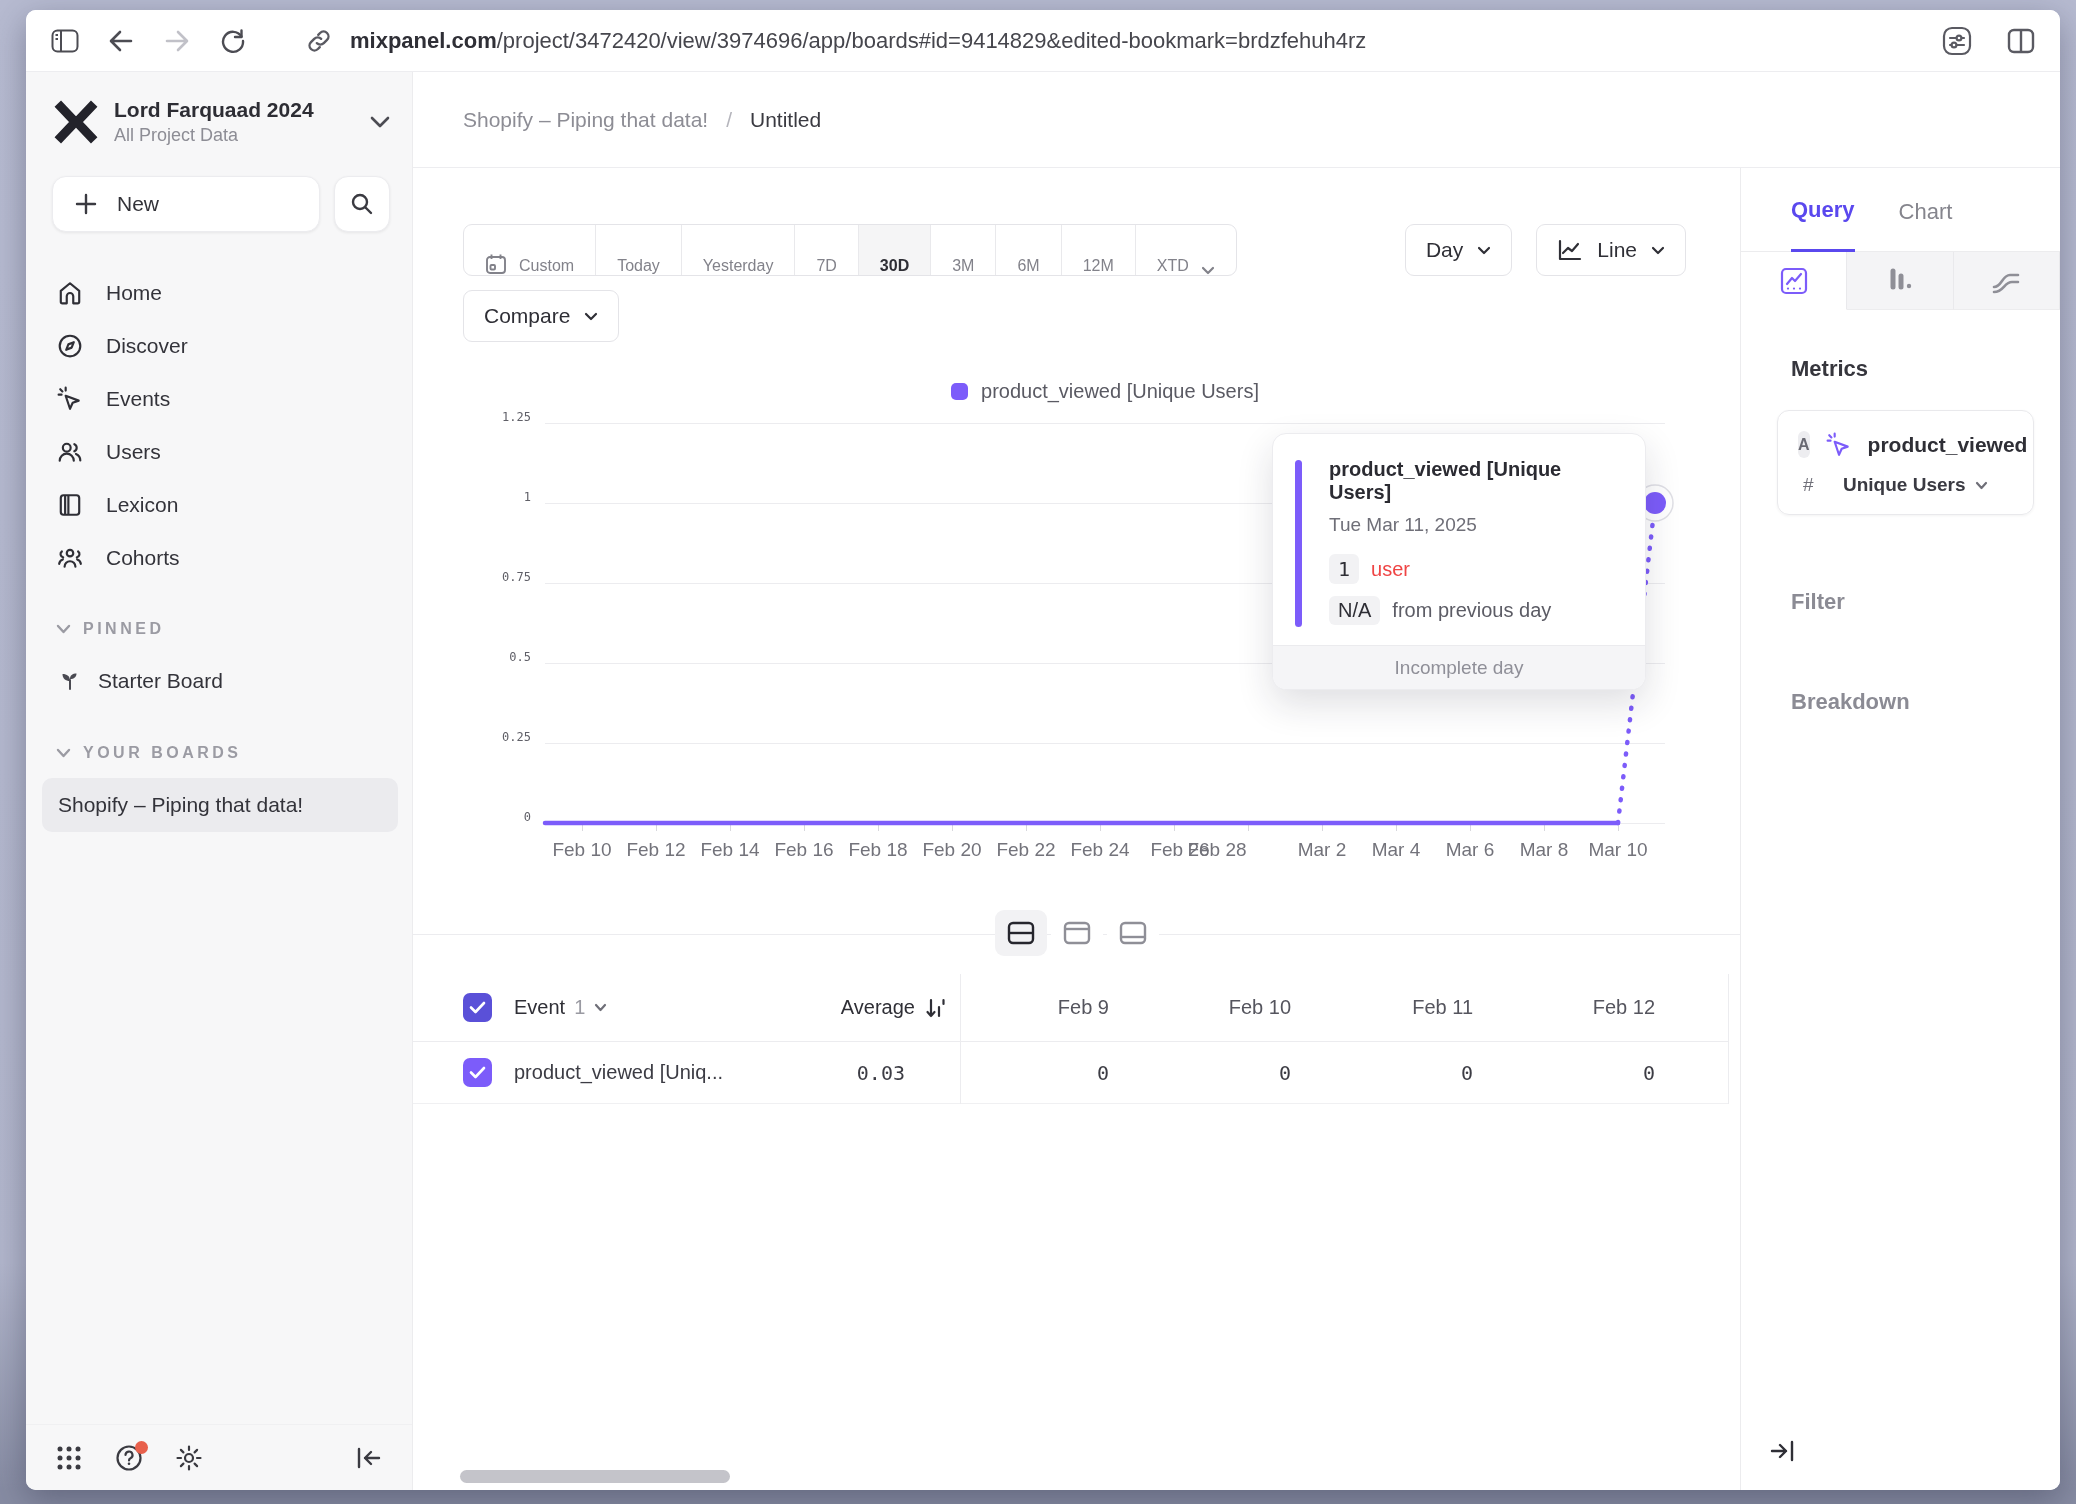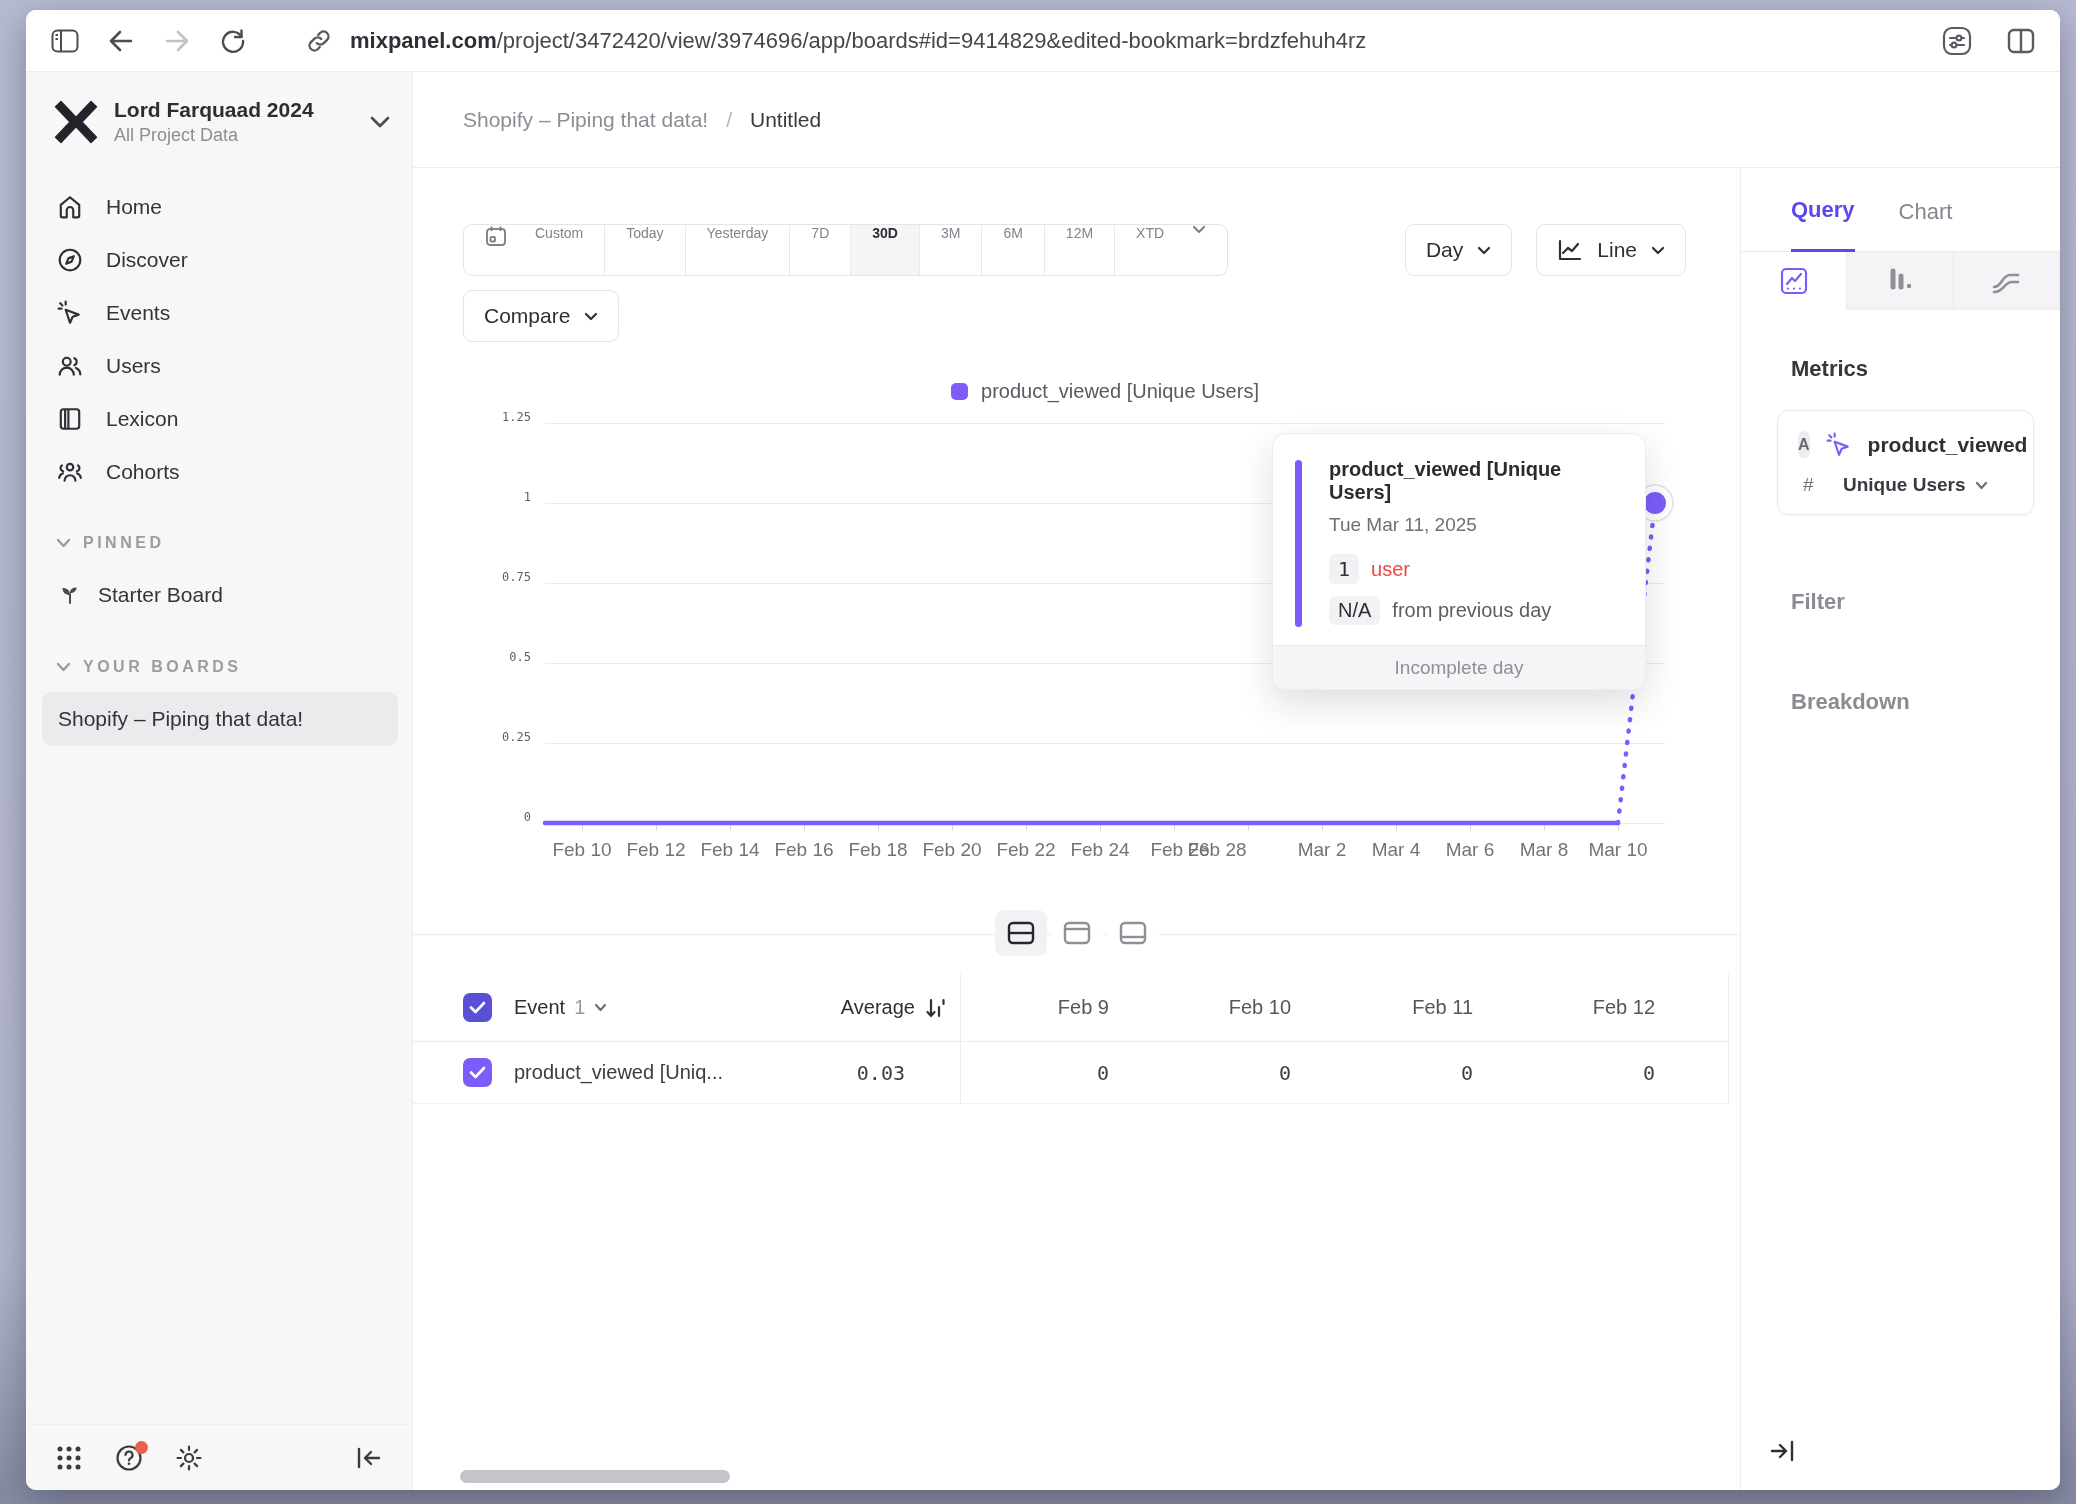--- a/index.html
+++ b/index.html
@@ -59,21 +59,21 @@
   .ha-icon { width:36px; height:36px; display:flex; align-items:center; justify-content:center; color:#3a3a41; cursor:pointer; margin-right:52px; }
   .ha-div { width:1px; height:42px; background:#e4e4e8; margin-right:44px; }
   .close-btn { font-size:21px; color:#3a3a41; cursor:pointer; }
   .save-stub { width:15px; height:52px; background:var(--accent-dark2,#5a48ee); border-radius:14px 0 0 14px; margin-left:28px; cursor:pointer; }
   
   .content-row { flex:1; display:flex; min-height:0; }
   .main { width:1327px; position:relative; background:#fff; flex-shrink:0; }
   
   .toolbar { position:absolute; top:56px; left:50px; right:54px; display:flex; align-items:flex-start; }
   .seg { display:flex; border:1px solid #e4e4e8; border-radius:9px; overflow:hidden; height:52px; background:#fff; }
-  .seg-item { display:flex; align-items:flex-start; gap:28px; padding:0 21px; font-size:14px; color:#82828a; border-right:1px solid #e9e9ec; cursor:pointer; white-space:nowrap; }
+  .seg-item { display:flex; align-items:flex-end; gap:12px; padding:0 21px; font-size:16px; color:#82828a; border-right:1px solid #e9e9ec; cursor:pointer; white-space:nowrap; }
   .seg-item:last-child { border-right:none; }
   .seg-item.active { color:#2e2e35; font-weight:700; background:#f5f5f6; }
   .pill-btn { height:52px; border:1px solid #e4e4e8; border-radius:9px; background:#fff; display:flex; align-items:center; gap:14px; padding:0 20px; font-size:21px; color:#2f2f36; cursor:pointer; white-space:nowrap; }
   .toolbar-right { margin-left:auto; display:flex; gap:24px; }
   .compare-btn { position:absolute; top:122px; left:50px; }
   
   .legend { position:absolute; top:212px; left:132px; width:1120px; display:flex; justify-content:center; align-items:center; gap:13px; font-size:20px; color:#5a5a63; }
   .legend-swatch { width:17px; height:17px; border-radius:5px; background:var(--accent,#7c5cfa); }
   
   .chart { position:absolute; top:255px; left:132px; width:1140px; height:400px; }
@@ -209,20 +209,38 @@
           <div class="ws-name">Lord Farquaad 2024</div>
           <div class="ws-sub">All Project Data</div>
         </div>
         <div class="chev">
           <svg width="20" height="12" viewBox="0 0 20 12" fill="none" stroke="currentColor" stroke-width="2.6" stroke-linecap="round" stroke-linejoin="round">
               <path d="M2 2 L10 10 L18 2"></path>
             </svg>
         </div>
       </div>
 
+      <div class="new-row">
+        <div class="new-btn">
+          <span>
+              <svg width="22" height="22" viewBox="0 0 22 22" stroke="#3a3a41" stroke-width="2.4" stroke-linecap="round">
+                <path d="M11 2 V20 M2 11 H20"></path>
+              </svg>
+            </span>
+          <span>New</span>
+        </div>
+        <div class="search-btn">
+          <span>
+              <svg width="24" height="24" viewBox="0 0 24 24" fill="none" stroke="currentColor" stroke-width="2.4" stroke-linecap="round">
+                <circle cx="10" cy="10" r="7"></circle>
+                <line x1="15.5" y1="15.5" x2="21" y2="21"></line>
+              </svg>
+            </span>
+        </div>
+      </div>
 
       <div class="nav">
         <div class="nav-item">
           <span class="ic">
               <svg width="26" height="26" viewBox="0 0 24 24" fill="none" stroke="currentColor" stroke-width="2">
                 <path d="M3.5 10 L12 3 L20.5 10 V20 a1.5 1.5 0 0 1 -1.5 1.5 H15 V15 a3 3 0 0 0 -6 0 v6.5 H5 A1.5 1.5 0 0 1 3.5 20 Z" stroke-linejoin="round"></path>
               </svg>
             </span>
           <span>Home</span>
         </div>

